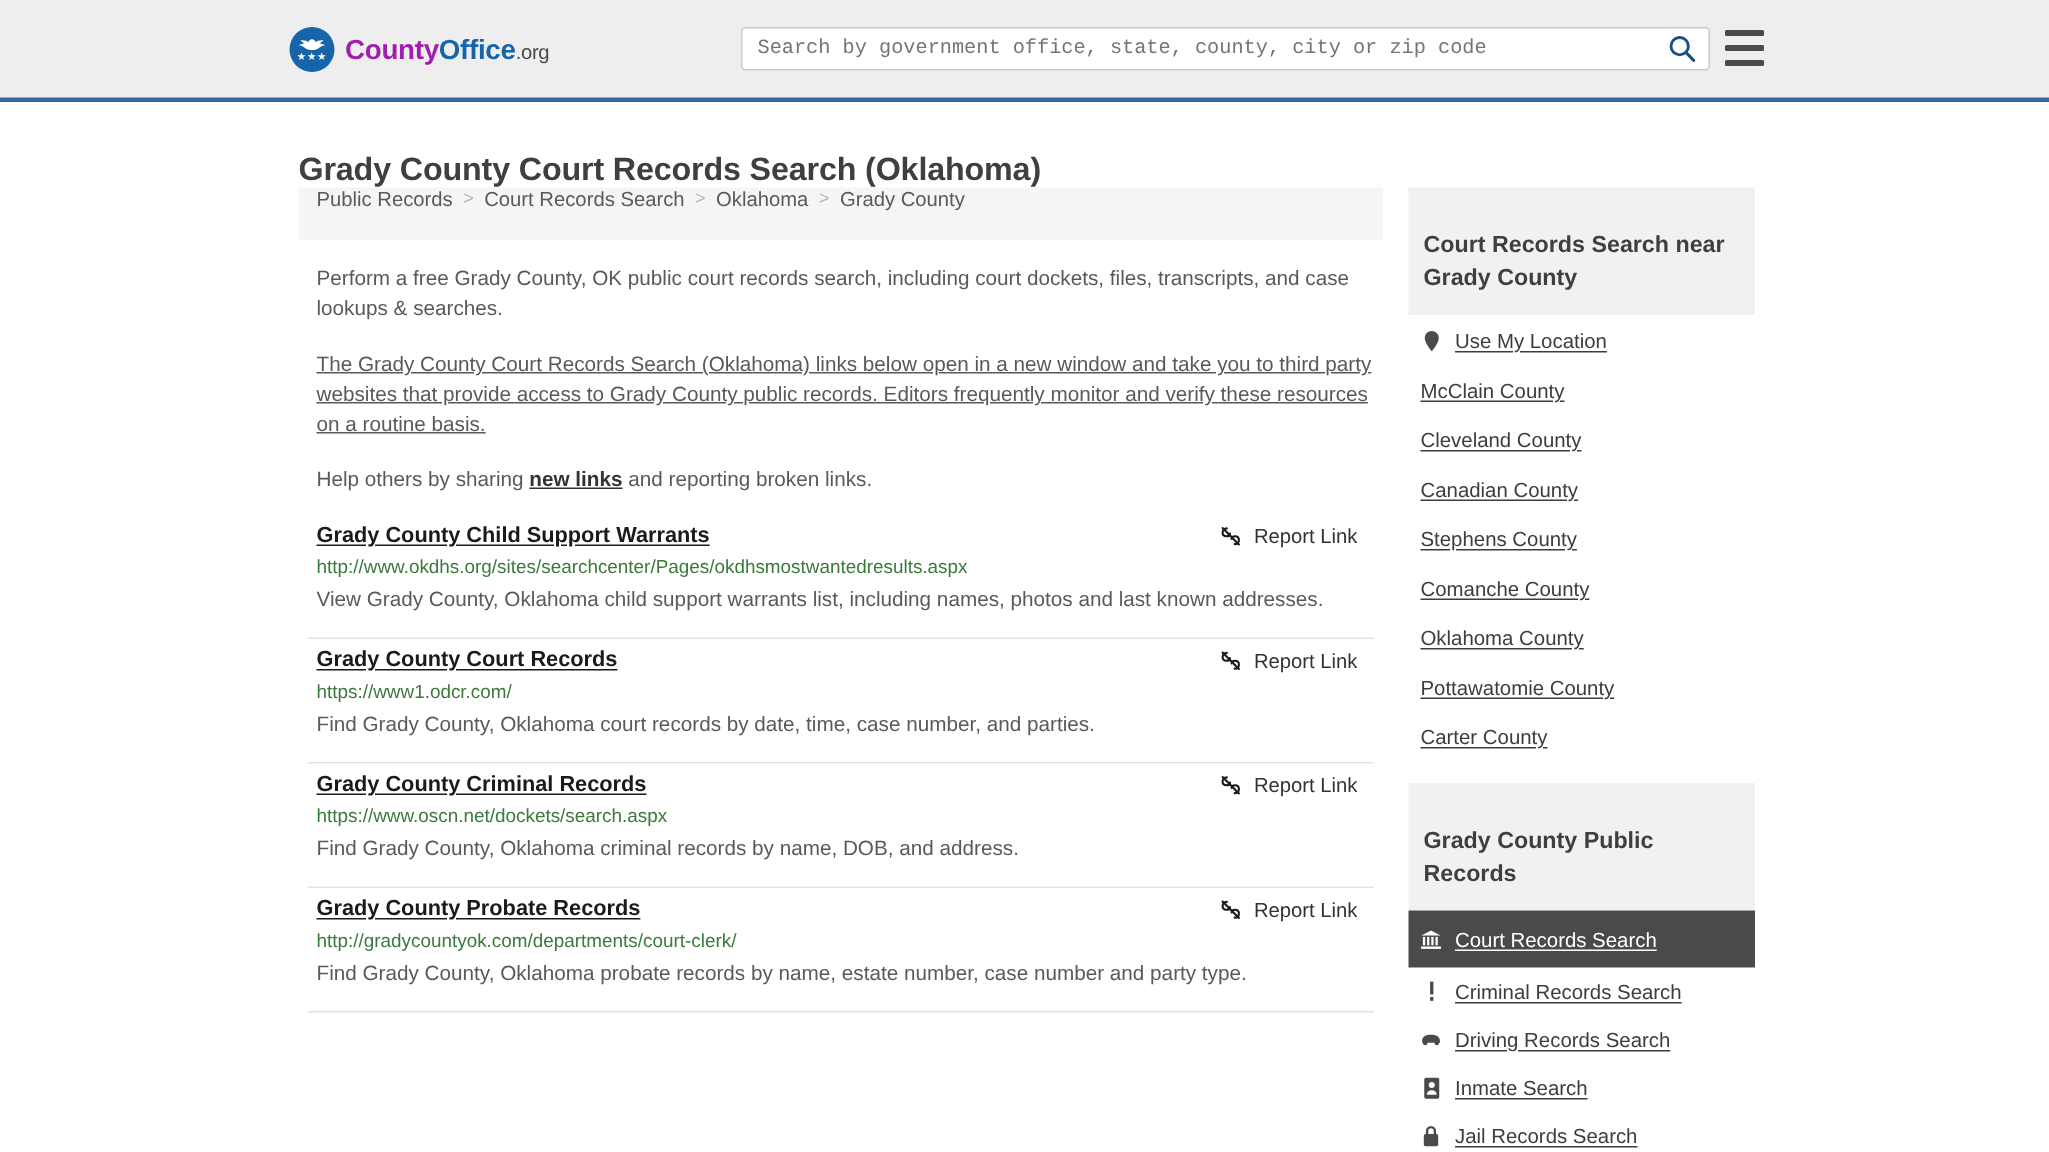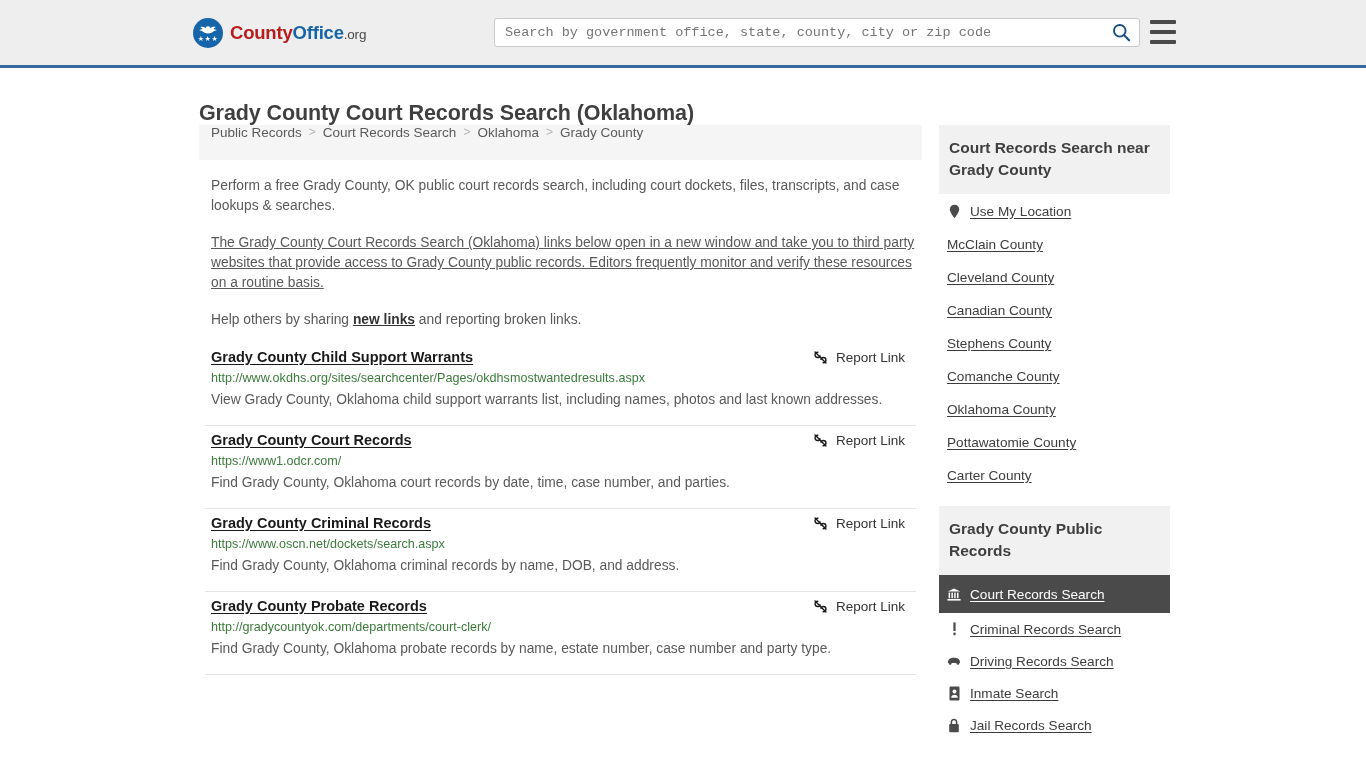--- a/index.html
+++ b/index.html
@@ -52,21 +52,21 @@
     line-height: 7px;
     white-space: nowrap;
   }
   .logo-text {
     font-size: 18.5px;
     color: #2b2b2b;
     letter-spacing: -0.2px;
     white-space: nowrap;
   }
   .logo-text .bold-blue { color: #1665ab; font-weight: bold; }
-  .logo-text .bold-dark { color: #b91c1c; font-weight: bold; }
+  .logo-text .bold-dark { color: #a21caf; font-weight: bold; }
   .logo-text .dotorg { font-size: 13.5px; color: #4a4a4a; }
 
   .search-wrap {
     position: absolute;
     left: 494px;
     top: 18px;
     width: 646px;
     height: 29px;
     background: #ffffff;
     border: 1px solid #c9c9c9;
@@ -212,21 +212,21 @@
 
   
   .side-col {
     position: absolute;
     left: 939px;
     top: 0;
     width: 231px;
   }
   .side-box-head {
     background: #f1f1f1;
-    padding: 12px 10px 13px 10px;
+    padding: 28px 10px 13px 10px;
     font-size: 15.5px;
     font-weight: bold;
     color: #3f3f3f;
     line-height: 22px;
   }
   .side-list { padding: 0; margin: 0; list-style: none; }
   .side-list li {
     display: flex;
     align-items: center;
     gap: 9px;

